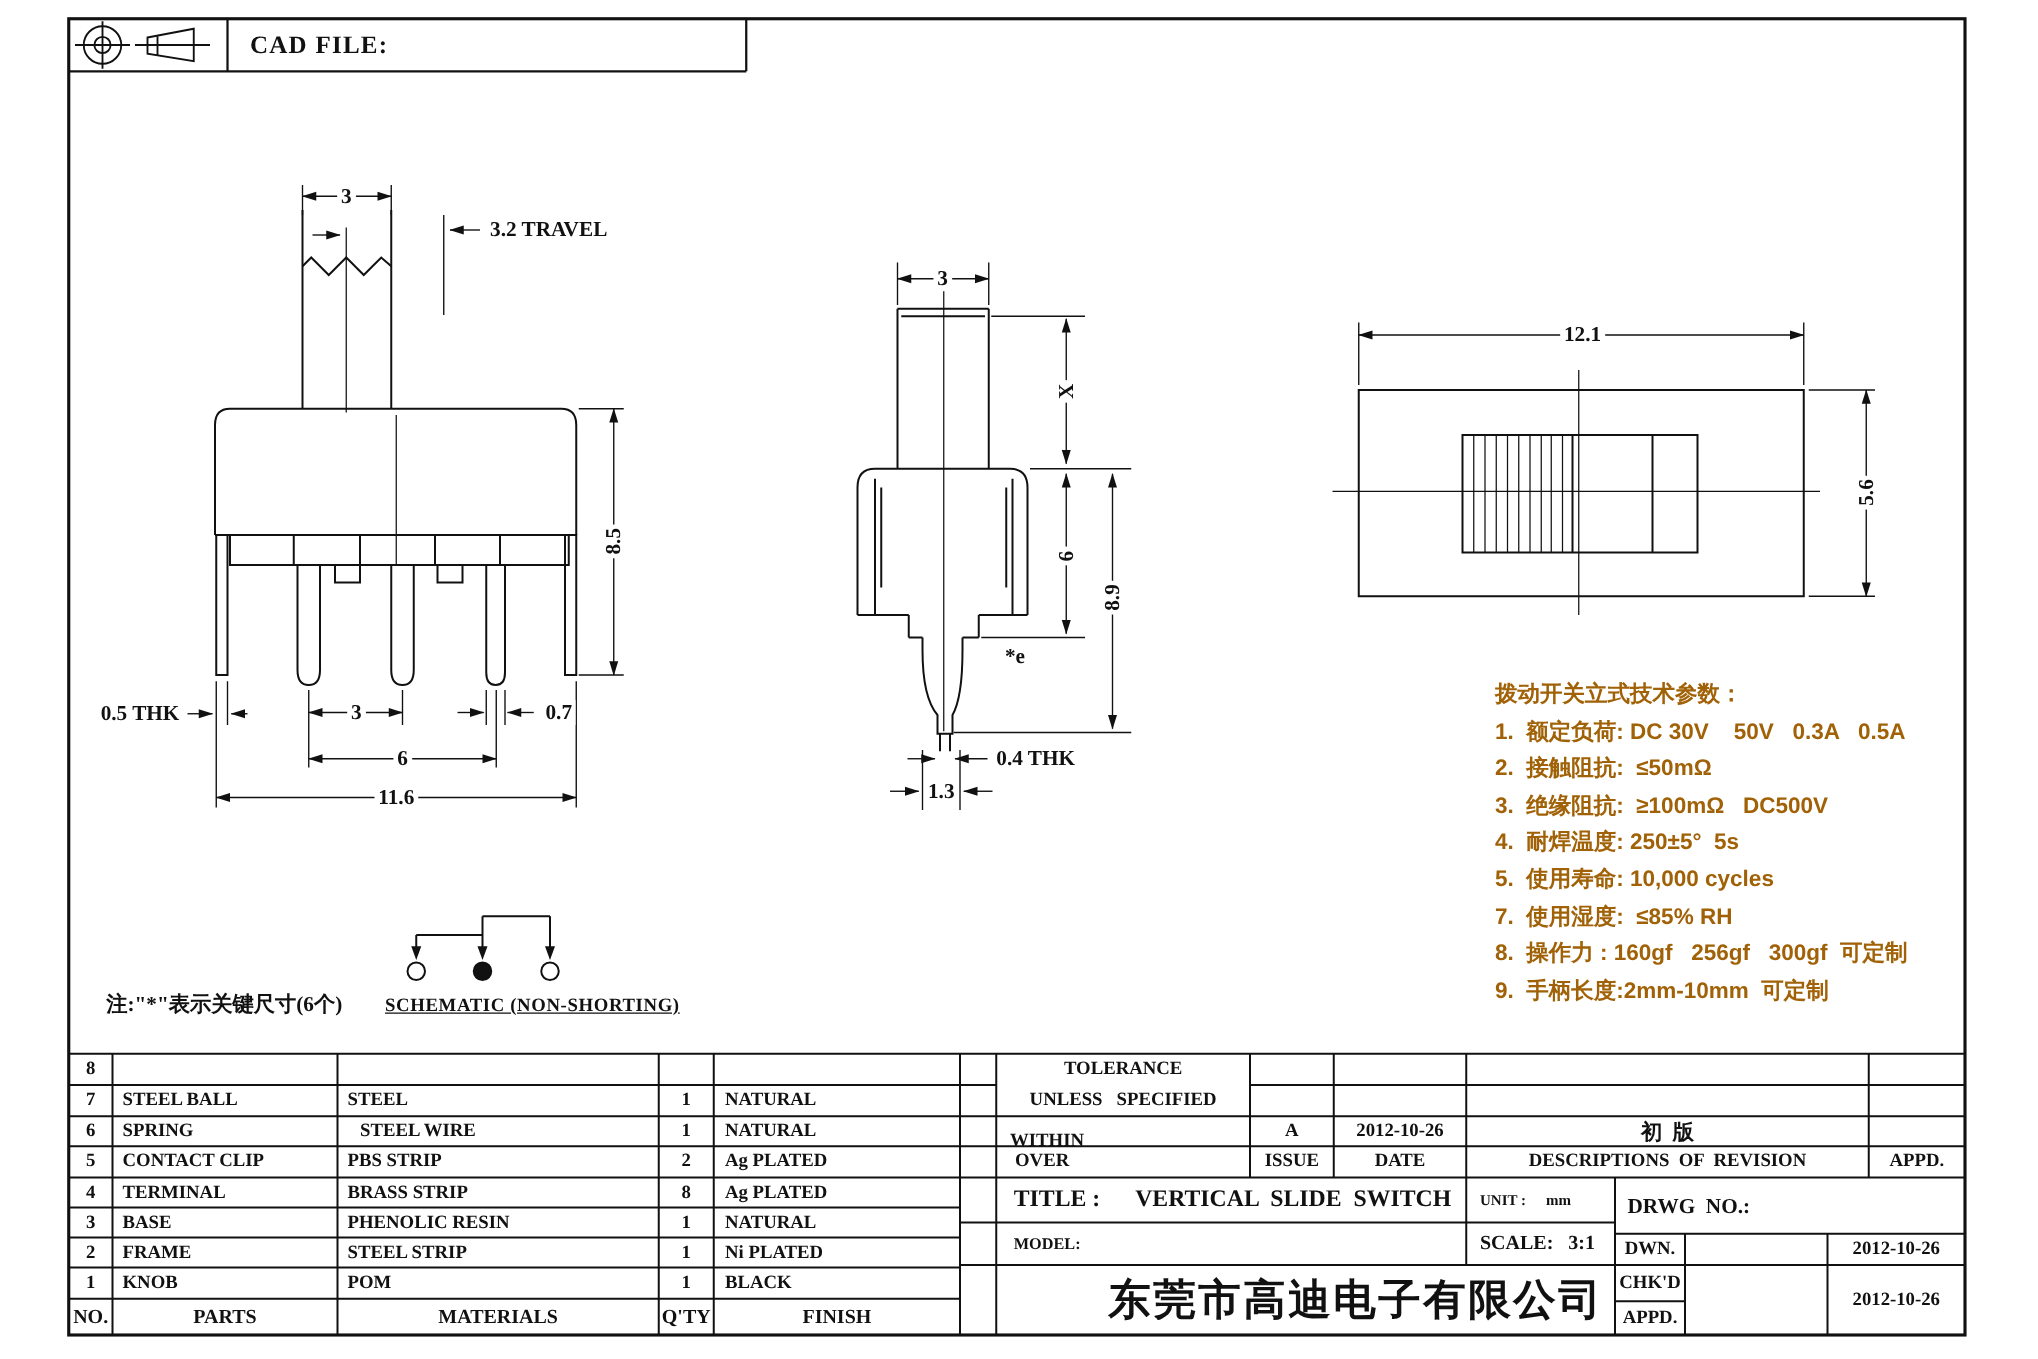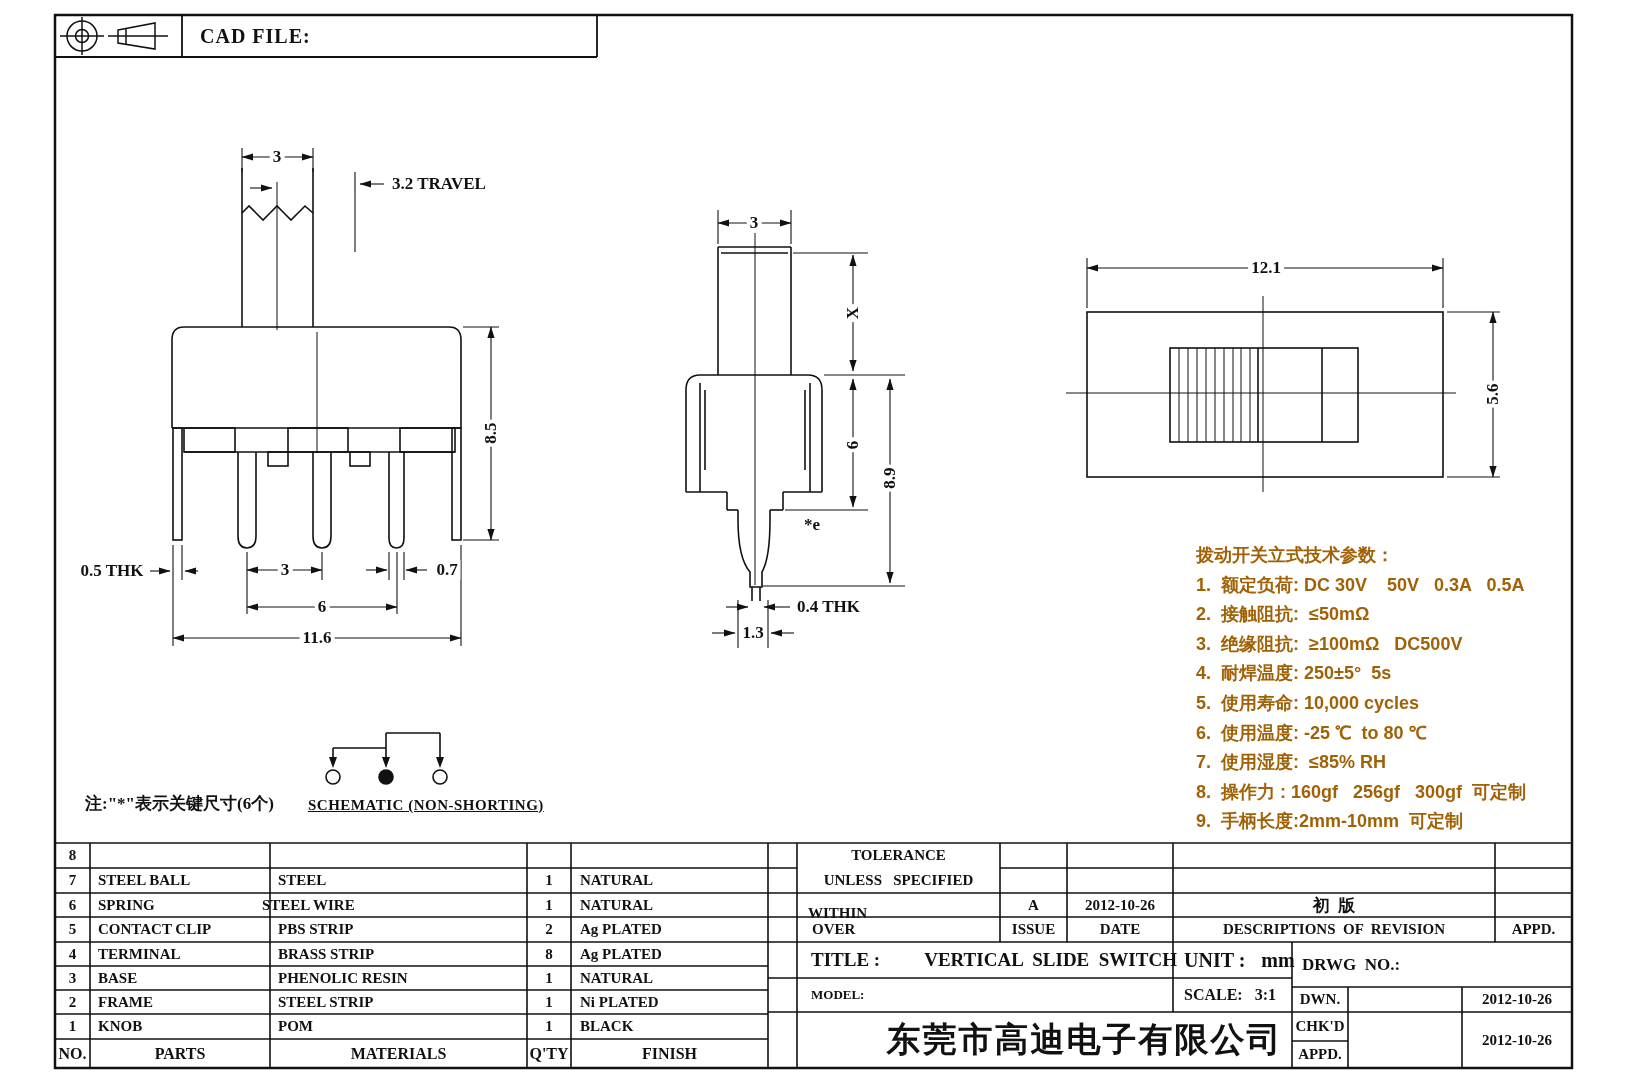--- a/index.html
+++ b/index.html
@@ -249,37 +249,36 @@
   <div class="t schcap" style="left:308px;top:797px;width:180px;text-align:center;">SCHEMATIC (NON-SHORTING)</div>
   <div class="t" style="left:85px;top:792px;font-size:17px;">注:"*"表示关键尺寸(6个)</div>
 
   <div style="position:absolute;left:1196px;top:541px;">
     <div class="specline">拨动开关立式技术参数：</div>
     <div class="specline">1.  额定负荷: DC 30V    50V   0.3A   0.5A</div>
     <div class="specline">2.  接触阻抗:  ≤50mΩ</div>
     <div class="specline">3.  绝缘阻抗:  ≥100mΩ   DC500V</div>
     <div class="specline">4.  耐焊温度: 250±5°  5s</div>
     <div class="specline">5.  使用寿命: 10,000 cycles</div>
-    <div class="specline">6.  使用温度: -25 ℃  to 80 ℃</div>
     <div class="specline">7.  使用湿度:  ≤85% RH</div>
     <div class="specline">8.  操作力 : 160gf   256gf   300gf  可定制</div>
     <div class="specline">9.  手柄长度:2mm-10mm  可定制</div>
   </div>
 
   <div class="t cc tbl" style="left:55px;top:843px;width:35px;height:25px;">8</div>
 
   <div class="t cc tbl" style="left:55px;top:868px;width:35px;height:25px;">7</div>
   <div class="t cl tbl" style="left:98px;top:868px;width:170px;height:25px;">STEEL BALL</div>
   <div class="t cl tbl" style="left:278px;top:868px;width:245px;height:25px;">STEEL</div>
   <div class="t cc tbl" style="left:527px;top:868px;width:44px;height:25px;">1</div>
   <div class="t cl tbl" style="left:580px;top:868px;width:185px;height:25px;">NATURAL</div>
 
   <div class="t cc tbl" style="left:55px;top:893px;width:35px;height:24px;">6</div>
   <div class="t cl tbl" style="left:98px;top:893px;width:170px;height:24px;">SPRING</div>
-  <div class="t cl tbl" style="left:262px;top:893px;width:245px;height:24px;">STEEL WIRE</div>
+  <div class="t cl tbl" style="left:288px;top:893px;width:245px;height:24px;">STEEL WIRE</div>
   <div class="t cc tbl" style="left:527px;top:893px;width:44px;height:24px;">1</div>
   <div class="t cl tbl" style="left:580px;top:893px;width:185px;height:24px;">NATURAL</div>
 
   <div class="t cc tbl" style="left:55px;top:917px;width:35px;height:25px;">5</div>
   <div class="t cl tbl" style="left:98px;top:917px;width:170px;height:25px;">CONTACT CLIP</div>
   <div class="t cl tbl" style="left:278px;top:917px;width:245px;height:25px;">PBS STRIP</div>
   <div class="t cc tbl" style="left:527px;top:917px;width:44px;height:25px;">2</div>
   <div class="t cl tbl" style="left:580px;top:917px;width:185px;height:25px;">Ag PLATED</div>
 
   <div class="t cc tbl" style="left:55px;top:942px;width:35px;height:24px;">4</div>
@@ -317,26 +316,26 @@
   <div class="t cl tbl" style="left:808px;top:893px;width:180px;height:40px;">WITHIN</div>
   <div class="t cl tbl" style="left:812px;top:917px;width:180px;height:25px;">OVER</div>
   <div class="t cc tbl" style="left:1000px;top:893px;width:67px;height:24px;">A</div>
   <div class="t cc tbl" style="left:1067px;top:893px;width:106px;height:24px;">2012-10-26</div>
   <div class="t cc tbl" style="left:1000px;top:917px;width:67px;height:25px;">ISSUE</div>
   <div class="t cc tbl" style="left:1067px;top:917px;width:106px;height:25px;">DATE</div>
   <div class="t cc" style="left:1173px;top:893px;width:322px;height:24px;font-size:17px;">初  版</div>
   <div class="t cc tbl" style="left:1173px;top:917px;width:322px;height:25px;">DESCRIPTIONS  OF  REVISION</div>
   <div class="t cc tbl" style="left:1495px;top:917px;width:77px;height:25px;">APPD.</div>
 
-  <div class="t cl" style="left:811px;top:942px;width:360px;height:36px;font-size:19px;gap:44px;align-items:center;">
+  <div class="t cl" style="left:811px;top:942px;width:360px;height:36px;font-size:19px;gap:28px;align-items:center;">
     <span>TITLE :</span>
     <span>VERTICAL  SLIDE  SWITCH</span>
   </div>
   <div class="t cl" style="left:811px;top:978px;width:200px;height:34px;font-size:13px;">MODEL:</div>
-  <div class="t cl" style="left:1184px;top:942px;width:106px;height:36px;font-size:20px;gap:16px;">
+  <div class="t cl" style="left:1184px;top:942px;width:106px;height:36px;font-size:12px;gap:16px;">
     <span>UNIT :</span>
     <span>mm</span>
   </div>
   <div class="t cl" style="left:1184px;top:978px;width:106px;height:34px;font-size:16px;gap:12px;">
     <span>SCALE:</span>
     <span>3:1</span>
   </div>
   <div class="t cc company" style="left:797px;top:1012px;width:495px;height:56px;margin-left:40px;">东莞市高迪电子有限公司</div>
   <div class="t cl" style="left:1302px;top:942px;width:260px;height:45px;font-size:17px;">DRWG  NO.:</div>
   <div class="t cc tbl" style="left:1292px;top:987px;width:56px;height:25px;">DWN.</div>

